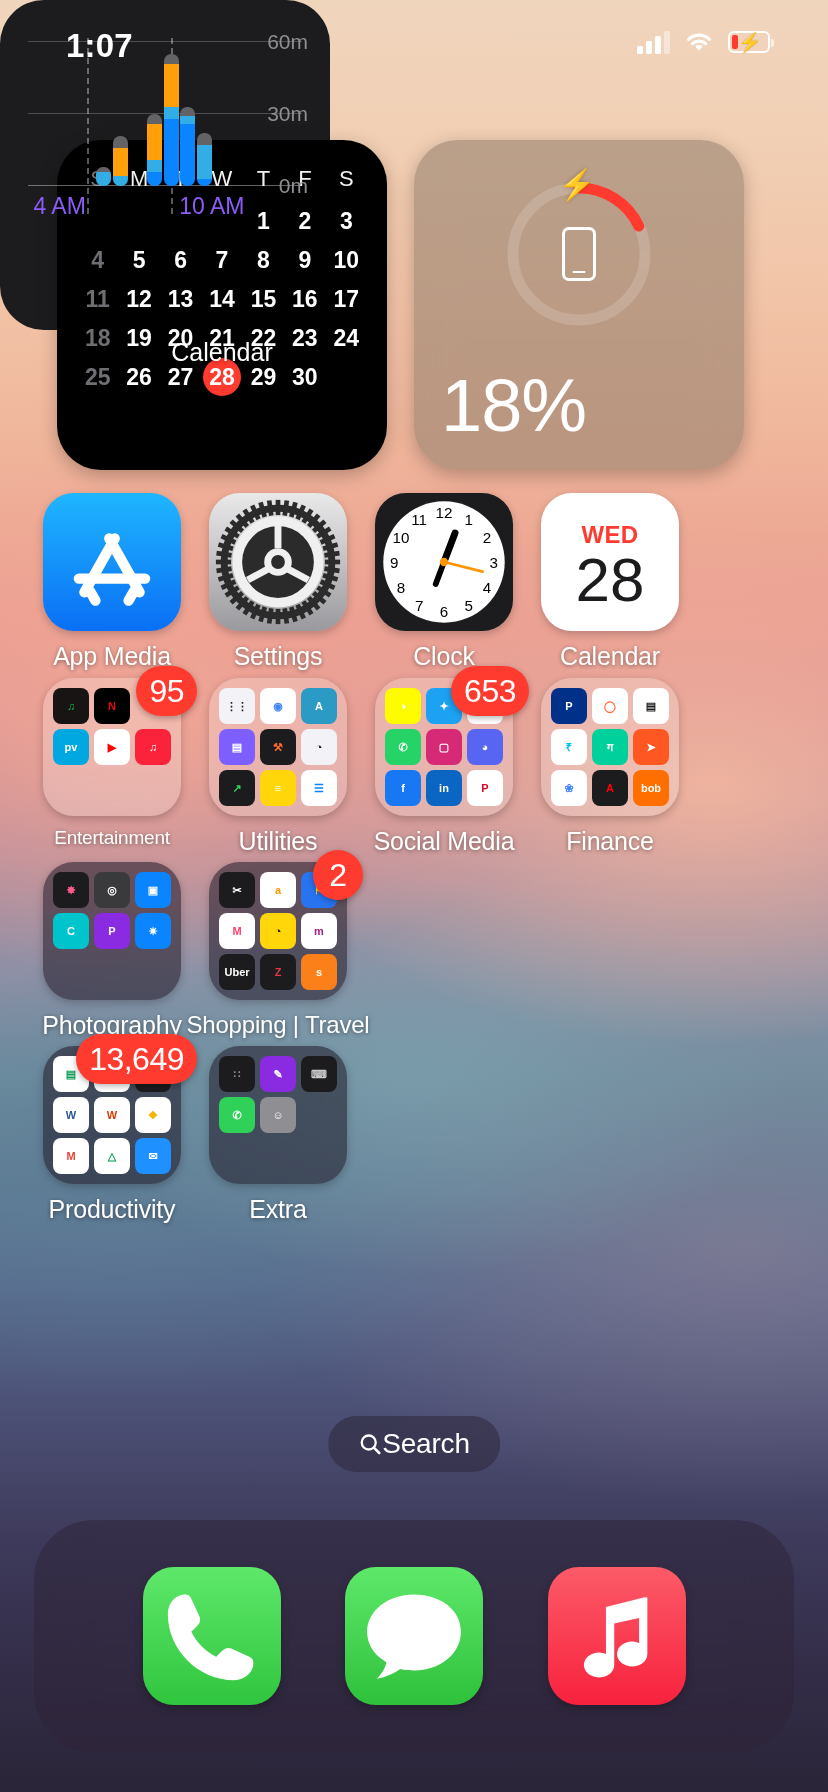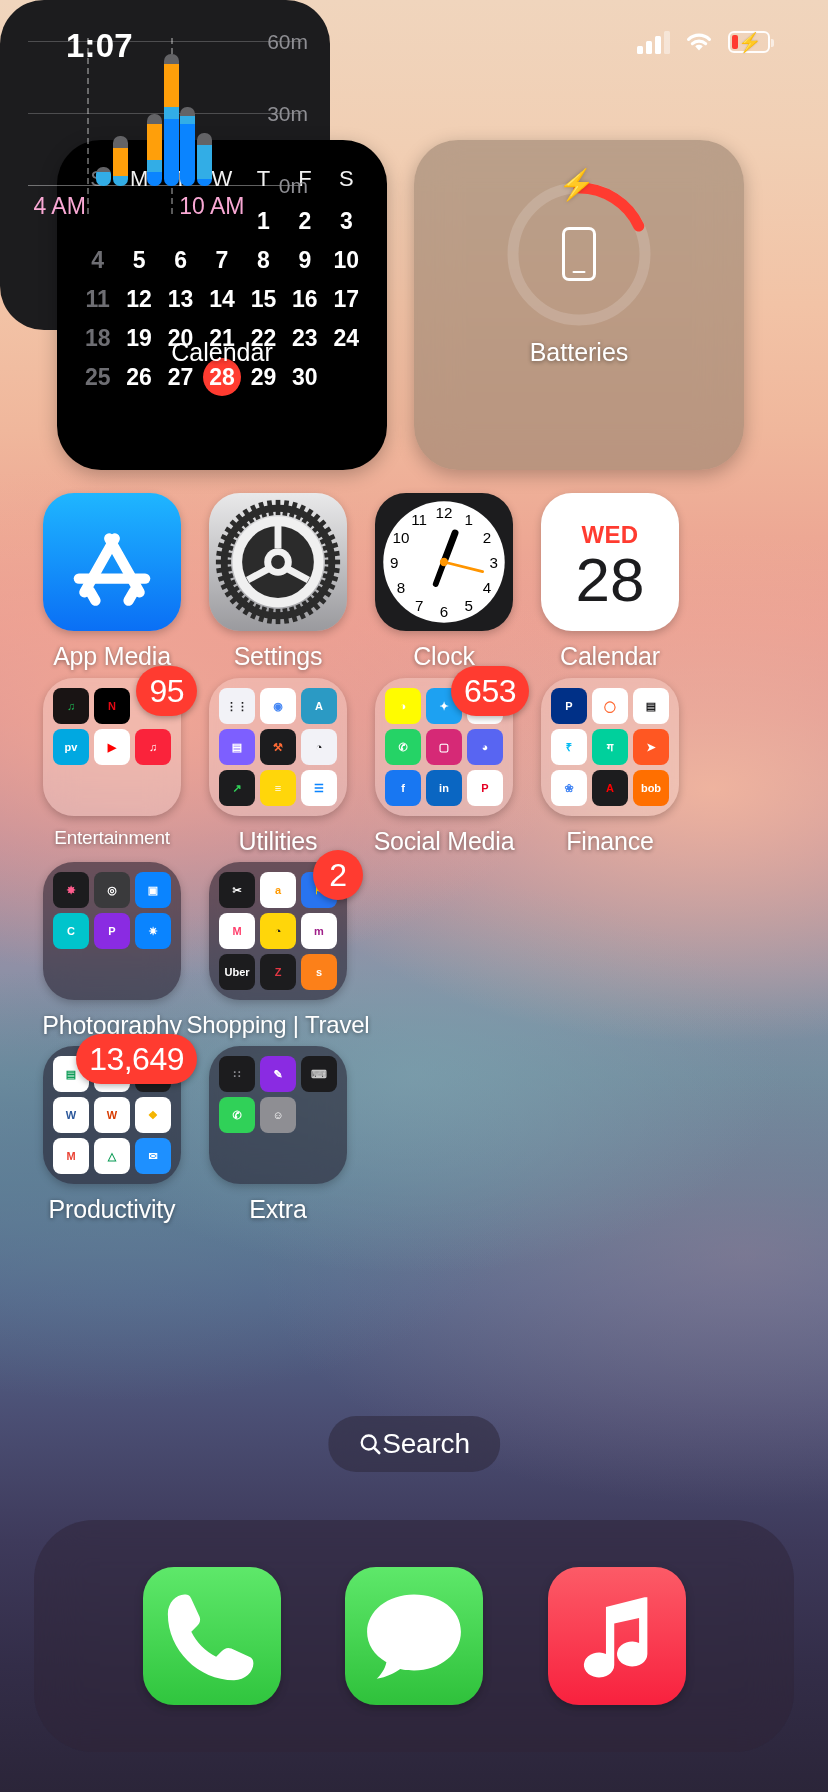--- a/index.html
+++ b/index.html
@@ -138,21 +138,21 @@
   .vl { position:absolute; top:-4px; bottom:-28px; width:0; border-left:2px dashed rgba(255,255,255,.35); }
   .bars { position:absolute; left:0; right:0; bottom:0; top:0; }
   .bar {
     position:absolute; bottom:0; width:15px; border-radius:7px; overflow:hidden;
     display:flex; flex-direction:column-reverse;
   }
   .seg { width:100%; }
   .ylab {
     position:absolute; right:0; font-size:21px; color:#8e8e93; transform:translateY(-50%);
   }
-  .xlab { position:absolute; bottom:0; font-size:23px; color:#f9a8d4;margin-top:19px; }
+  .xlab { position:absolute; bottom:0; font-size:23px; color:#8b5cf6;margin-top:19px; }
 
   
   .folder {
     width:138px; height:138px; border-radius:31px; padding:10px;
     background:rgba(255,255,255,.22); backdrop-filter:blur(16px);
     display:grid; grid-template-columns:repeat(3,1fr); grid-template-rows:repeat(3,1fr);
     gap:5px; box-shadow:0 3px 9px rgba(0,0,0,.22);
   }
   .folder.dark { background:rgba(30,22,36,.55); }
   .mini {
@@ -260,22 +260,22 @@
 
   <div class="widget" id="batt-widget">
     <div class="ring-wrap">
       <svg width="152" height="152" viewBox="0 0 152 152">
         <circle cx="76" cy="76" r="66" fill="none" stroke="rgba(255,255,255,0.16)" stroke-width="11"></circle>
         <circle id="ringarc" cx="76" cy="76" r="66" fill="none" stroke="#ff3b30" stroke-width="11" stroke-linecap="round" transform="rotate(-90 76 76)" stroke-dasharray="74.64424144929349 414.6902302738527"></circle>
       </svg>
       <div class="ring-phone"></div>
       <div class="ring-bolt">⚡</div>
     </div>
+    <div class="batt-pct">18%</div>
   </div>
-  <div class="widget-label" style="left:414px;">Batteries</div>
 
   <div id="approw" class="grid" style="top: 493px;">
       <div class="cell" style="left: 18px; top: 0px;">
         <div class="iconwrap">
           <div class="icon" style="background: linear-gradient(rgb(31, 182, 255), rgb(10, 111, 245));"><svg viewBox="0 0 100 100" width="138" height="138">
               <g stroke="#fff" stroke-width="7.5" stroke-linecap="round" fill="none">
                 <path d="M30 72 L52 33"></path>
                 <path d="M70 72 L48 33"></path>
                 <path d="M26 62 H74"></path>
                 <path d="M38 78 L34 71"></path>

